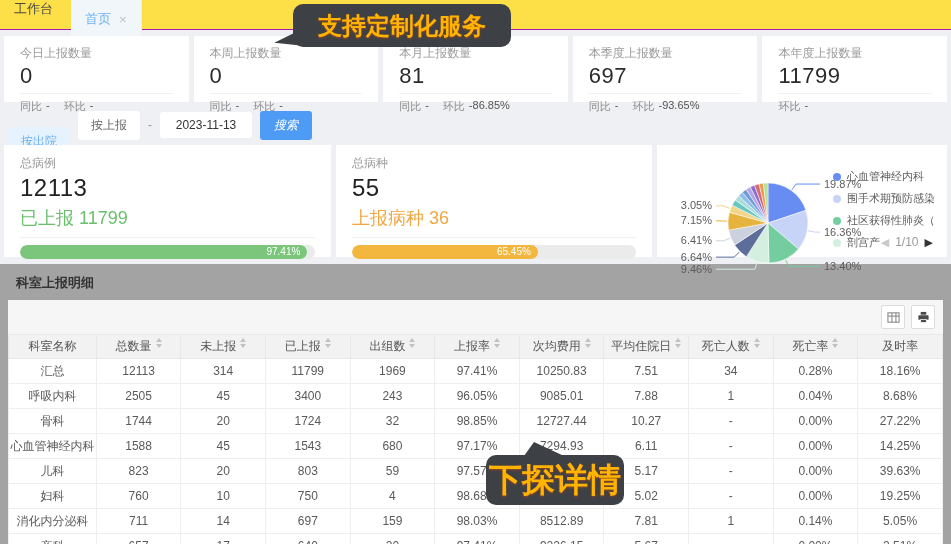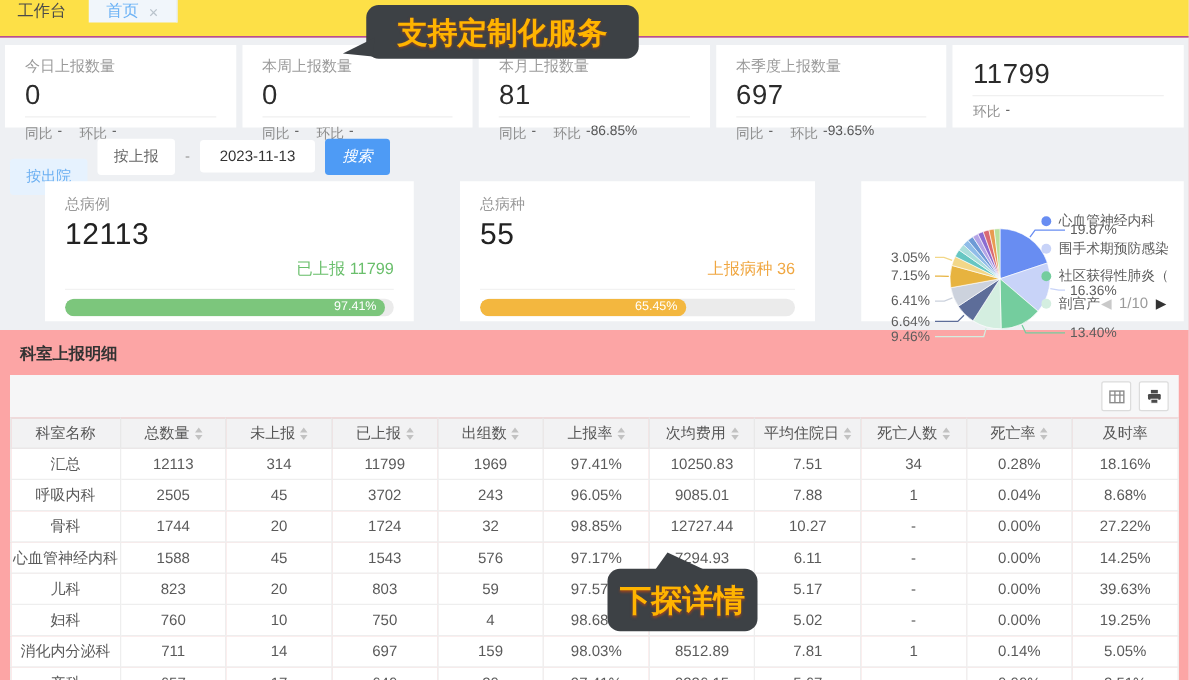--- a/index.html
+++ b/index.html
@@ -2,21 +2,21 @@
 <html><head>
 <meta charset="utf-8">
 <style>
   * { margin:0; padding:0; box-sizing:border-box; }
   html,body { width:951px; height:544px; overflow:hidden; }
   body { background:#eef0f3; font-family:"Liberation Sans","DejaVu Sans",sans-serif; color:#333; position:relative; }
 
   
   .topbar { height:30px; background:#fde047; border-bottom:1px solid #a21caf; display:flex; align-items:flex-start; }
   .topbar .menu-label { font-size:13px; color:#4a4a4a; display:flex; align-items:center; padding:0 18px 0 14px; }
-  .tab { display:flex; align-items:center; gap:8px; padding:0 14px; font-size:13px; background:#f1f6fb; color:#6cb2f5; border-right:1px solid #e8eef4; }
+  .tab { display:flex; align-items:center; gap:8px; padding:10px 14px; font-size:13px; background:#f1f6fb; color:#6cb2f5; border-right:1px solid #e8eef4; }
   .tab .close { color:#b9c3cc; font-size:13px; cursor:pointer; }
 
   
   .stats { display:grid; grid-template-columns:repeat(5,1fr); gap:5px; margin:6px 4px 0; }
   .stat-card { background:#fff; padding:9px 16px 7px; height:66px; }
   .stat-card .lbl { font-size:12px; color:#9a9a9a; }
   .stat-card .val { font-size:22px; color:#2b2b2b; margin:1px 0 4px; font-weight:500; letter-spacing:.5px; }
   .card-foot { border-top:1px solid #f0f0f0; padding-top:5px; font-size:11px; color:#8c8c8c; display:flex; gap:4px; }
   .card-foot .fv { color:#555; margin-right:10px; }
 
@@ -24,61 +24,61 @@
   .filters { display:flex; align-items:center; gap:8px; margin:9px 8px 0; height:28px; }
   .btn-toggle { font-size:12px; padding:6px 13px; border-radius:3px; cursor:pointer; }
   .btn-toggle.active { background:#e6f2fe; color:#6cb0f2;margin-top:32px; }
   .btn-toggle.plain { background:#fff; color:#666; }
   .date-box { background:#fff; font-size:12px; color:#333; padding:6px 12px; border-radius:3px; min-width:92px; text-align:center; }
   .date-sep { color:#999; font-size:12px; }
   .btn-search { background:#4e9bf5; color:#fff; font-size:12px; padding:6px 14px; border-radius:3px; border:none; cursor:pointer;font-style:italic; }
 
   
   .mid { display:grid; grid-template-columns:327px 316px 1fr; gap:5px; margin:6px 4px 0; }
-  .mid-card { background:#fff; padding:10px 16px; height:112px; position:relative;margin-left:32px; }
+  .mid-card { background:#fff; padding:10px 16px; height:112px; position:relative; }
   .mid-card .lbl { font-size:12px; color:#9a9a9a; }
   .mid-card .big { font-size:24px; color:#222; font-weight:500; margin:2px 0 4px; letter-spacing:.5px; }
-  .mid-card .sub { font-size:13px;text-align:right; }
+  .mid-card .sub { font-size:18px; }
   .divider { border-top:1px solid #f2f2f2; margin-top:7px; }
   .progress { margin-top:7px; height:14px; border-radius:7px; background:#ebebeb; overflow:hidden; }
   .progress .fill { height:14px; border-radius:7px; color:#fff; font-size:10px; line-height:14px; text-align:right; padding-right:7px; }
 
   
   .pie-card { padding:8px 12px; }
   .pie-card .title { font-size:13px; color:#5c5c5c; }
   #pie-svg { position:absolute; left:6px; top:20px; }
   .legend { position:absolute; right:10px; top:24px; width:104px; }
   .legend-item { display:flex; align-items:center; gap:6px; font-size:11px; color:#5c5c5c; margin-bottom:7px; white-space:nowrap; overflow:hidden; cursor:pointer; }
   .legend-item .dot { width:8px; height:8px; border-radius:50%; flex:0 0 8px; }
   .pager { position:absolute; right:14px; bottom:8px; font-size:12px; color:#9a9a9a; display:flex; align-items:center; gap:6px; }
   .pager .arrow { cursor:pointer; font-size:11px; }
   .pager .prev { color:#c9c9c9; }
   .pager .next { color:#333; }
 
   
-  .table-card { background:#fca5a5; margin-top:7px; height:280px; }
+  .table-card { background:#a3a3a3; margin-top:7px; height:280px; }
   .table-card .t-title { font-size:13px; font-weight:bold; color:#333; padding:10px 16px 8px; }
   .table-wrap { margin:0 8px; }
   .table-toolbar { background:#f6f6f7; height:34px; display:flex; align-items:center; justify-content:flex-end; gap:6px; padding:0 8px; }
   .icon-btn { width:24px; height:24px; background:#fff; border:1px solid #dcdcdc; border-radius:2px; display:flex; align-items:center; justify-content:center; cursor:pointer; }
   table { width:100%; border-collapse:collapse; table-layout:fixed; }
   thead th { background:#f2f2f3; font-size:12px; font-weight:normal; color:#555; height:24px; border:1px solid #e8e8e8; }
   tbody td { background:#fff; font-size:12px; color:#5a5a5a; height:25px; text-align:center; border:1px solid #eeeeee; }
-  th .th-inner { display:inline-flex; align-items:center; gap:4px; }
+  th .th-inner { display:inline-flex; align-items:flex-start; gap:4px; }
   .sorter { display:inline-flex; flex-direction:column; gap:2px; }
   .sorter i { display:block; width:0; height:0; border-left:3.5px solid transparent; border-right:3.5px solid transparent; }
   .sorter .up { border-bottom:4px solid #c2c2c2; }
   .sorter .down { border-top:4px solid #c2c2c2; }
   col.c0 { width:9.4%; }
 
   
   .callout { position:absolute; background:#3d4145; border-radius:10px; display:flex; align-items:center; justify-content:center; font-weight:bold; color:#ffb400; text-shadow:0 1px 2px rgba(205,70,10,.65); z-index:50; }
   .callout-top { left:293px; top:4px; width:218px; height:43px; font-size:24px; }
   .callout-top::before { content:""; position:absolute; left:-18px; bottom:3px; border-style:solid; border-width:15px 24px 0 0; border-color:transparent #3d4145 transparent transparent; transform:rotate(6deg); }
-  .callout-table { left:486px; top:455px; width:120px; height:50px; font-size:25px; }
+  .callout-table { left:486px; top:455px; width:138px; height:50px; font-size:33px; }
   .callout-table::before { content:""; position:absolute; top:-13px; left:38px; border-style:solid; border-width:0 30px 14px 10px; border-color:transparent transparent #3d4145 transparent; }
 </style>
 </head>
 <body>
 
 <div class="topbar">
   <span class="menu-label">工作台</span>
   <div class="tab">
     <span>首页</span>
     <span class="close">×</span>
@@ -120,20 +120,21 @@
     <div class="lbl">本季度上报数量</div>
     <div class="val">697</div>
     <div class="card-foot">
       <span class="fl">同比</span>
         <span class="fv">-</span>
       <span class="fl">环比</span>
         <span class="fv">-93.65%</span>
     </div>
   </div>
   <div class="stat-card">
+    <div class="lbl">本年度上报数量</div>
     <div class="val">11799</div>
     <div class="card-foot">
       <span class="fl">环比</span>
         <span class="fv">-</span>
     </div>
   </div>
 </div>
 
 <div class="filters">
   <span class="btn-toggle active">按出院</span>
@@ -350,21 +351,21 @@
             <td>10250.83</td>
             <td>7.51</td>
             <td>34</td>
             <td>0.28%</td>
             <td>18.16%</td>
           </tr>
           <tr>
             <td>呼吸内科</td>
             <td>2505</td>
             <td>45</td>
-            <td>3702</td>
+            <td>3400</td>
             <td>243</td>
             <td>96.05%</td>
             <td>9085.01</td>
             <td>7.88</td>
             <td>1</td>
             <td>0.04%</td>
             <td>8.68%</td>
           </tr>
           <tr>
             <td>骨科</td>
@@ -377,21 +378,21 @@
             <td>10.27</td>
             <td>-</td>
             <td>0.00%</td>
             <td>27.22%</td>
           </tr>
           <tr>
             <td>心血管神经内科</td>
             <td>1588</td>
             <td>45</td>
             <td>1543</td>
-            <td>576</td>
+            <td>680</td>
             <td>97.17%</td>
             <td>7294.93</td>
             <td>6.11</td>
             <td>-</td>
             <td>0.00%</td>
             <td>14.25%</td>
           </tr>
           <tr>
             <td>儿科</td>
             <td>823</td>

